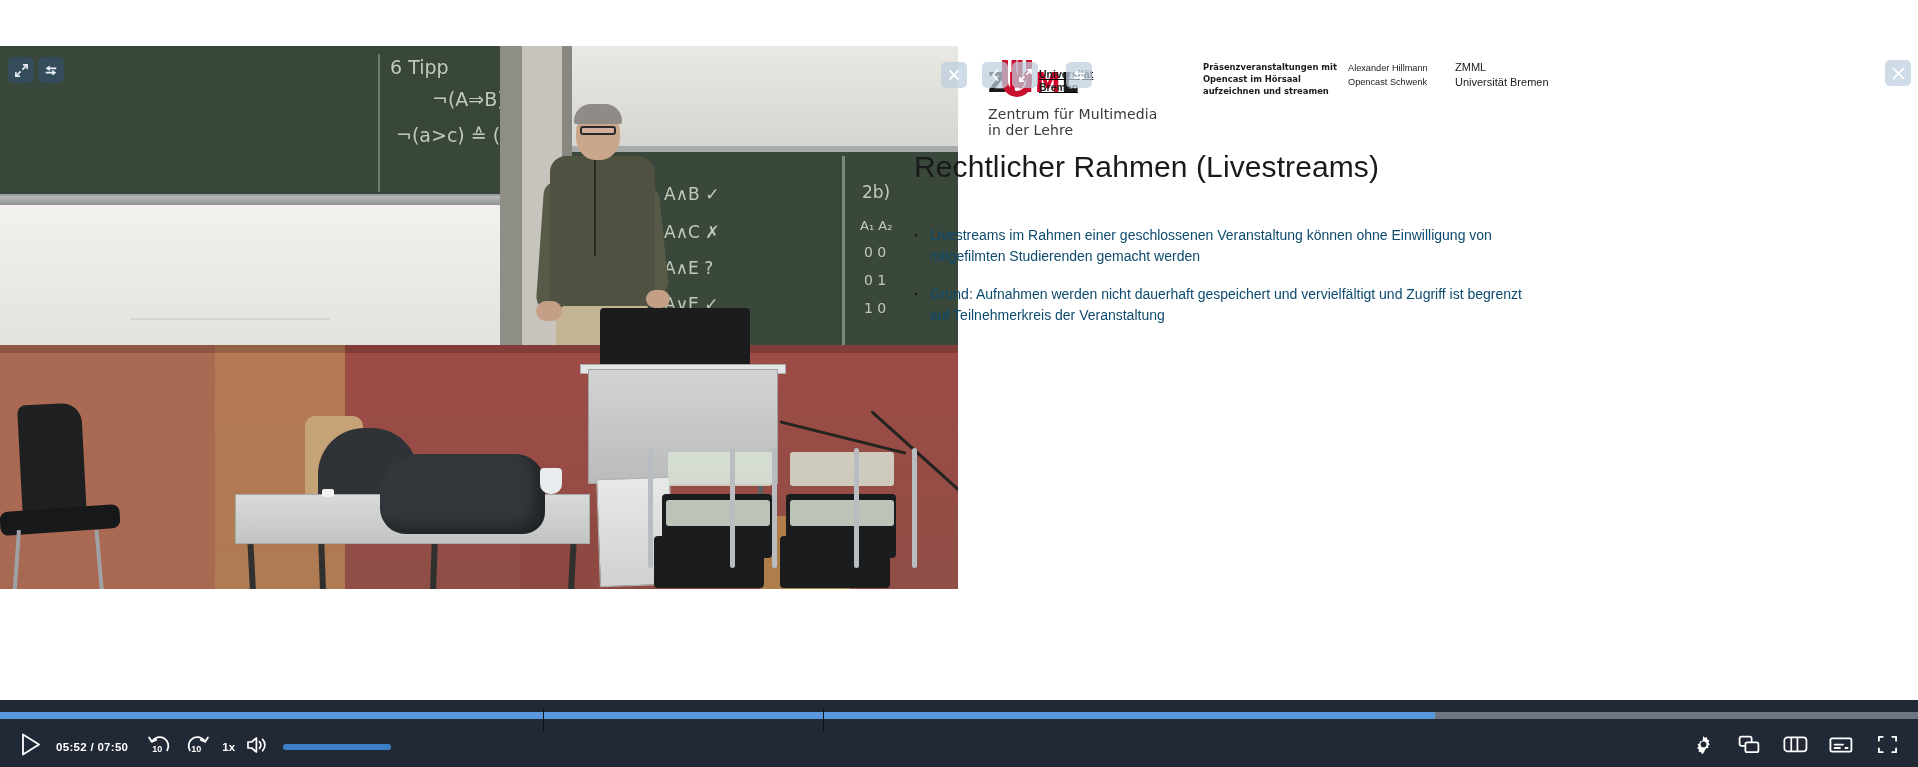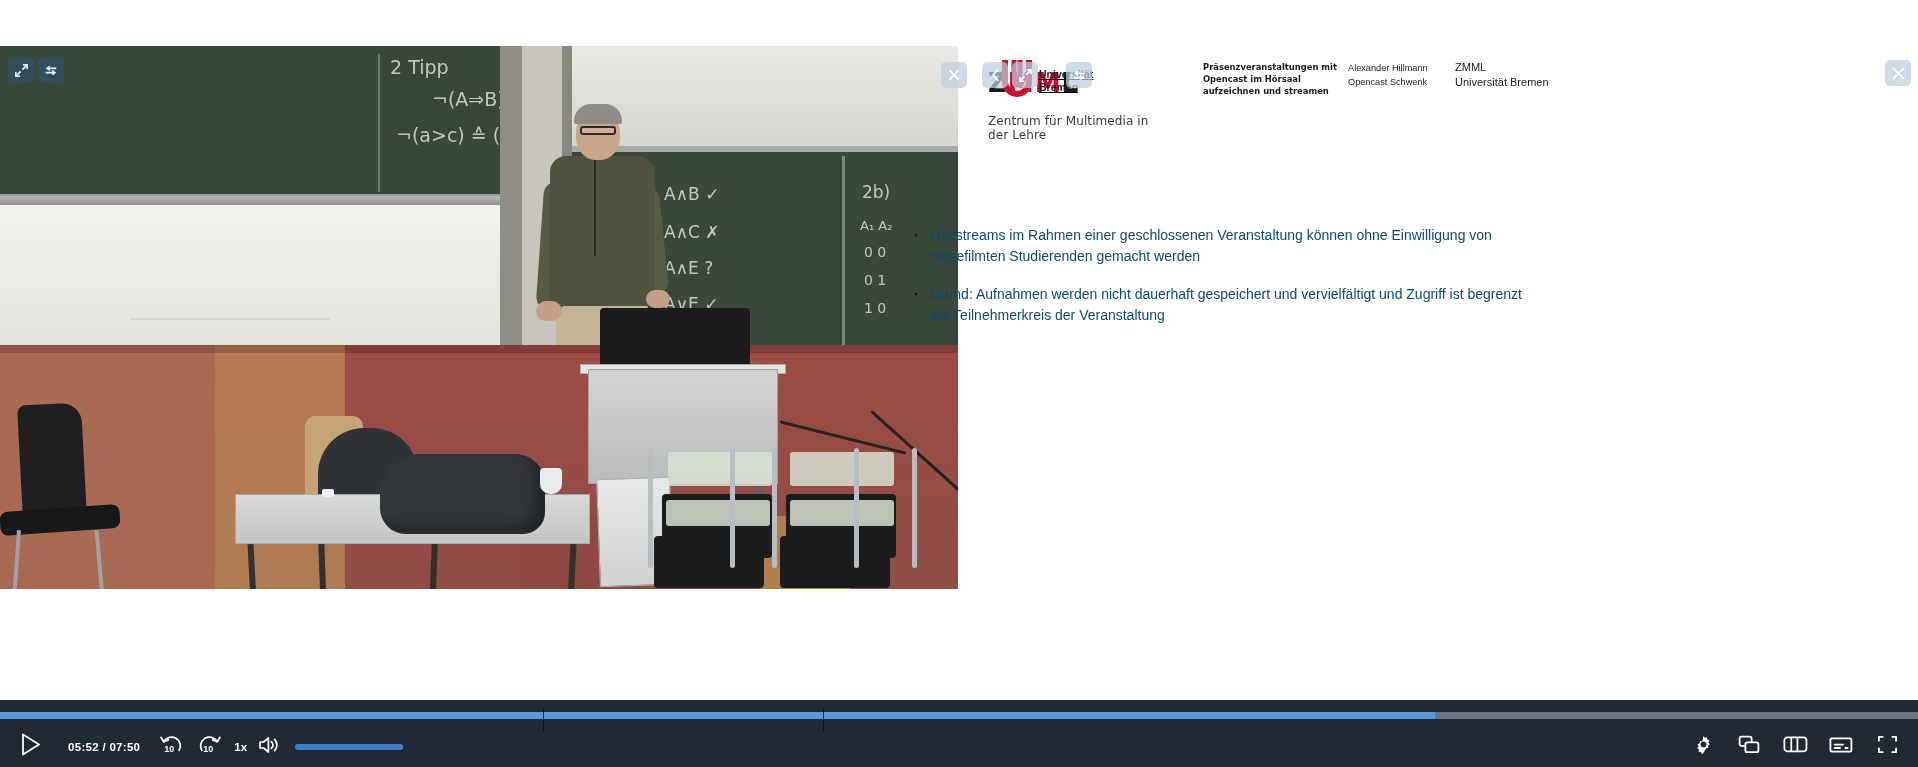--- a/index.html
+++ b/index.html
@@ -141,21 +141,21 @@
     width: 960px; height: 550px;
     background: #ffffff;
   }
   #slide-logo-zmml {
     position:absolute; left:30px; top:30px; width:180px;
   }
   .zmml-word { font-family:"DejaVu Sans", sans-serif; font-weight:bold; font-size:26px;
                letter-spacing:1px; line-height:1; }
   .zmml-k { color:#1b1b1b; }
   .zmml-r { color:#d4022a; }
-  .zmml-sub { font-size:12px; color:#3a3a3a; margin-top:18px; letter-spacing:.1px;
+  .zmml-sub { font-size:14px; color:#3a3a3a; margin-top:10px; letter-spacing:.1px;
               font-family:"DejaVu Sans", sans-serif; }
   #slide-head-mid {
     position:absolute; left:245px; top:22px; width:150px;
     font-size:8.4px; font-weight:bold; color:#1b1b1b; line-height:1.42;
     font-family:"DejaVu Sans", sans-serif;
   }
   #slide-head-authors {
     position:absolute; left:390px; top:22px; width:140px;
     font-size:9.2px; color:#1b1b1b; line-height:1.5;
   }
@@ -201,21 +201,21 @@
     position:absolute; left:0; top:26px; width:1918px; height:41px;
     display:flex; align-items:center;
   }
   .ctl {
     display:flex; align-items:center; justify-content:center;
     height:41px; color:#ffffff; cursor:pointer; user-select:none;
   }
   #btn-play { width:52px; padding-left:8px; }
   #time-display {
     font-size:11.5px; font-weight:bold; color:#ffffff; letter-spacing:.3px;
-    margin:0 12px 0 16px; white-space:nowrap;
+    margin:0 12px 0 4px; white-space:nowrap;
   }
   .ctl-icon { width:38px; }
   #speed-label { font-size:11.5px; font-weight:bold; margin:8px 6px; }
   #volume-slider { position:relative; width:108px; height:10px; margin-left:10px; cursor:pointer; }
   #volume-track { position:absolute; left:0; top:2px; width:108px; height:6px;
                   background:#3c4555; border-radius:3px; }
   #volume-fill  { position:absolute; left:0; top:2px; height:6px;
                   background:#3d7fc6; border-radius:3px; }
   #controls-right {
     position:absolute; right:18px; top:26px; height:41px;
@@ -230,21 +230,21 @@
 
   <div id="stage">
 
     <div id="video-pane">
 
       <div class="vid-layer wall-top"></div>
 
       <div class="vid-layer board-l"></div>
       <div class="vid-layer board-l-div"></div>
       <div class="vid-layer board-l-rail"></div>
-      <span class="chalk" style="left:390px; top:10px; font-size:19px;">2 Tipp</span>
+      <span class="chalk" style="left:390px; top:10px; font-size:19px;">6 Tipp</span>
       <span class="chalk" style="left:432px; top:42px; font-size:19px;">¬(A⇒B) ⟺ A ∧ ¬B</span>
       <span class="chalk" style="left:396px; top:78px; font-size:19px;">¬(a&gt;c) ≙ (a≤c)</span>
 
       <div class="vid-layer wall-l"></div>
       <div class="vid-layer wall-l-line"></div>
 
       <div class="vid-layer frame-a"></div>
       <div class="vid-layer frame-b"></div>
       <div class="vid-layer frame-c"></div>
       <div class="vid-layer wall-r"></div>
@@ -355,20 +355,21 @@
       <div id="slide-head-authors">
         <div>Alexander Hillmann</div>
         <div>Opencast Schwenk</div>
       </div>
 
       <div id="slide-head-org">
         <div>ZMML</div>
         <div>Universität Bremen</div>
       </div>
 
+      <div id="slide-title">Rechtlicher Rahmen (Livestreams)</div>
 
       <div id="slide-body">
         <div class="bullet-row">
           <span class="bullet-mark">▪</span>
           <span class="bullet-text">Livestreams im Rahmen einer geschlossenen Veranstaltung können ohne Einwilligung von mitgefilmten Studierenden gemacht werden</span>
         </div>
         <div class="bullet-row">
           <span class="bullet-mark">▪</span>
           <span class="bullet-text">Grund: Aufnahmen werden nicht dauerhaft gespeichert und vervielfältigt und Zugriff ist begrenzt auf Teilnehmerkreis der Veranstaltung</span>
         </div>

